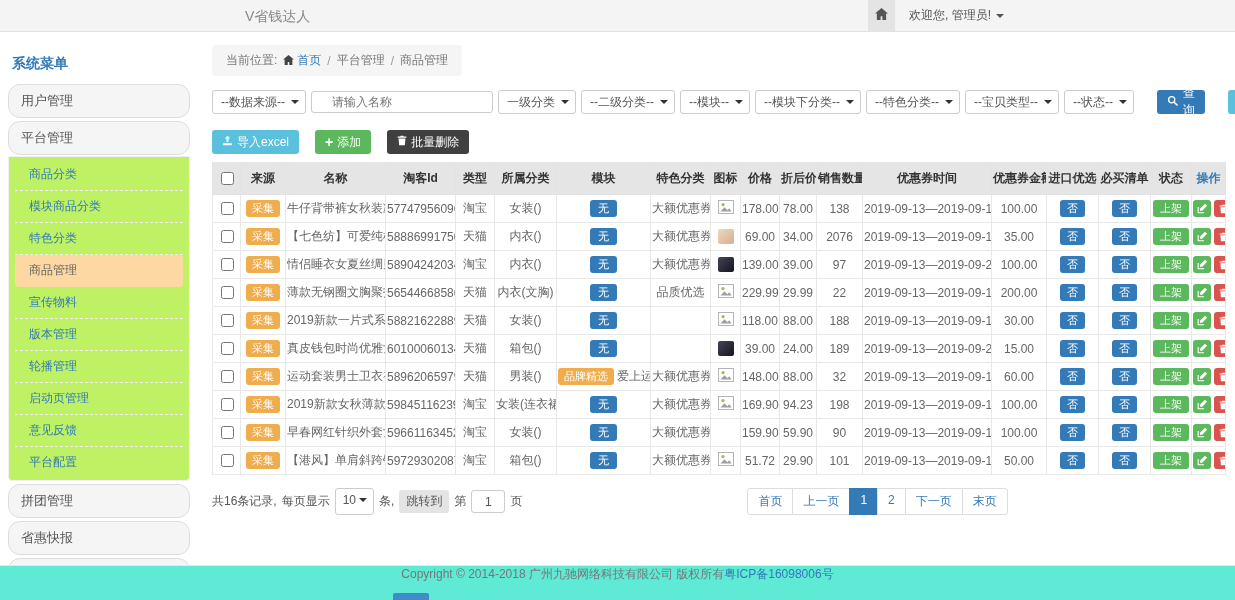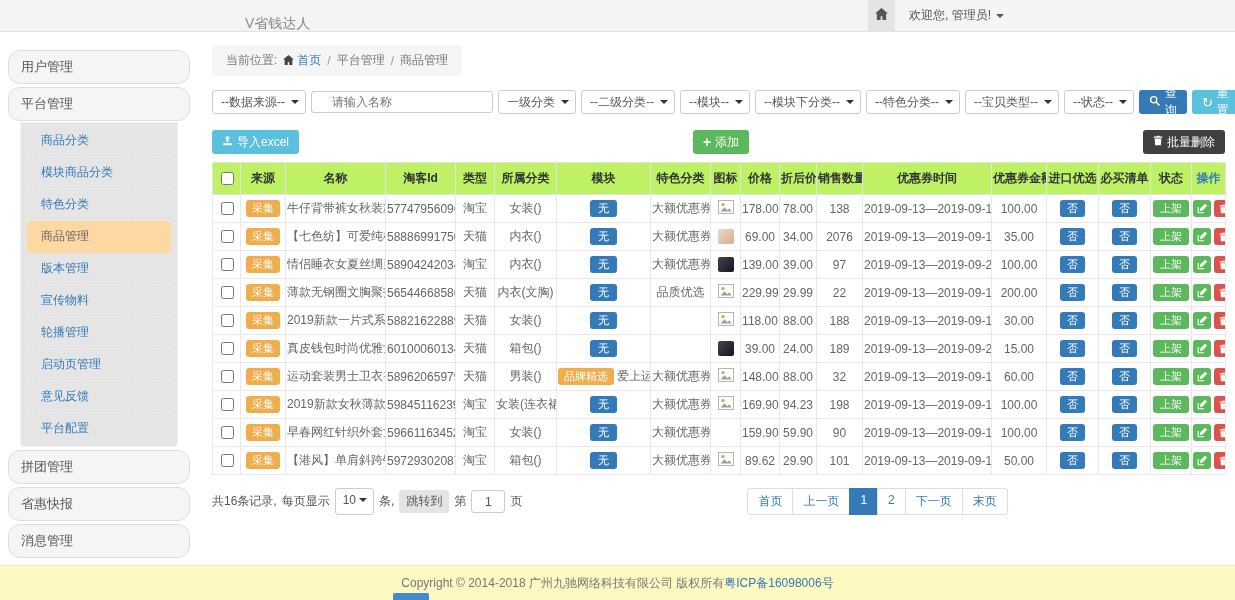--- a/index.html
+++ b/index.html
@@ -1,47 +1,47 @@
 <!DOCTYPE html>
 <html><head>
 <meta charset="utf-8">
 <style>
   html,body{margin:0;padding:0}
   body{width:1235px;height:600px;position:relative;overflow:hidden;background:#fff;
        font-family:"Liberation Sans","DejaVu Sans",sans-serif;color:#666;font-size:12px}
   
   .navbar{height:31px;background:#f4f4f4;border-bottom:1px solid #e2e2e2;position:relative}
-  .nav-title{position:absolute;left:245px;top:8px;line-height:31px;color:#8a8a8a;font-size:14px}
+  .nav-title{position:absolute;left:245px;top:1px;line-height:31px;color:#8a8a8a;font-size:14px}
   .nav-right{position:absolute;left:868px;top:0;height:31px;display:flex;align-items:center}
   .nav-home{width:27px;height:31px;background:#e4e4e4;display:flex;align-items:center;justify-content:center;cursor:pointer}
   .nav-welcome{margin-left:14px;color:#555;display:flex;align-items:center;gap:5px;cursor:pointer}
   .caret-tri{width:0;height:0;border-left:4px solid transparent;border-right:4px solid transparent;border-top:4px solid #555;display:inline-block}
   
   .sidebar{position:absolute;left:8px;top:50px;width:182px;height:516px;overflow:hidden}
   .sb-title{color:#337ab7;font-size:14px;font-weight:bold;padding:5px 4px 11px}
   .sb-h{background:#f5f5f5;border:1px solid #ddd;border-radius:12px;padding:7px 12px;font-size:13px;color:#555;margin-bottom:3px;cursor:pointer}
-  .sb-sub{background:#e5e5e5;border:1px solid #f0f0f0;border-radius:0 0 4px 4px;margin:-2px 12px 3px;padding:2px 0}
+  .sb-sub{background:#bef264;border:1px solid #f0f0f0;border-radius:0 0 4px 4px;margin:-2px 0 3px;padding:2px 0}
   .sb-sub-item{font-size:12px;color:#337ab7;padding:7px 4px 7px 14px;margin:0 6px;border-bottom:1px dashed #eee;cursor:pointer}
   .sb-sub-item:last-child{border-bottom:none}
   .sb-sub-item.active{background:#fdd8a2;border-radius:4px;color:#666;border-bottom-color:transparent}
   
   .main{position:absolute;left:212px;top:45px;width:1013px}
   .breadcrumb{display:inline-flex;align-items:center;gap:6px;background:#f5f5f5;border-radius:4px;padding:7px 14px;color:#777}
   .bc-home{color:#337ab7;display:inline-flex;align-items:center;gap:3px;cursor:pointer}
   .bc-sep{color:#999}
-  .filter-bar{display:flex;align-items:center;gap:5px;margin-top:14px;flex-wrap:nowrap}
+  .filter-bar{display:flex;align-items:center;gap:23px;margin-top:14px;flex-wrap:nowrap}
   .fselect{position:relative;border:1px solid #ccc;border-radius:3px;background:#fff;color:#555;height:22px;display:inline-flex;align-items:center;padding:0 20px 0 8px;cursor:pointer;white-space:nowrap}
   .fselect .caret-tri{position:absolute;right:6px;top:9px;border-top-color:#333}
   .ftext{height:20px;border:1px solid #ccc;border-radius:3px;font-size:12px;padding:0 20px;width:140px;color:#8b5cf6;font-family:inherit}
   .btn{height:24px;border:none;border-radius:3px;color:#fff;font-size:12px;display:inline-flex;align-items:center;gap:4px;padding:0 10px;cursor:pointer;font-family:inherit}
   .btn-primary{background:#337ab7}.btn-info{background:#5bc0de}.btn-success{background:#5cb85c}.btn-danger-light{background:#404040}
-  .toolbar{display:flex;justify-content:space-between;gap:23px;margin-top:16px}
+  .toolbar{display:flex;justify-content:flex-start;gap:16px;margin-top:16px}
   
   .grid{width:100%;border-collapse:collapse;table-layout:fixed;margin-top:8px}
-  .grid th{background:#bef264;border:1px solid #e3e3e3;padding:6px 1px;color:#333;font-weight:bold;font-size:12px;white-space:nowrap;overflow:hidden}
+  .grid th{background:#e5e5e5;border:1px solid #e3e3e3;padding:6px 1px;color:#333;font-weight:bold;font-size:12px;white-space:nowrap;overflow:hidden}
   .grid th.op{color:#337ab7}
   .grid td{border:1px solid #e8e8e8;padding:4px 1px;text-align:center;color:#666;white-space:nowrap;overflow:hidden;height:18px}
   .badge{display:inline-block;border-radius:3px;color:#fff;font-size:11px;padding:2px 6px;line-height:1.2}
   .badge-orange{background:#f0ad4e}.badge-blue{background:#337ab7;padding:2px 8px}
   .flagbtn{display:inline-block;border-radius:3px;color:#fff;font-size:11px;padding:2px 7px;line-height:1.2;cursor:pointer}
   .flag-blue{background:#337ab7}.flag-green{background:#5cb85c}
   .op-btn{display:inline-flex;align-items:center;justify-content:center;width:18px;height:17px;border-radius:3px;cursor:pointer;vertical-align:middle}
   .op-edit{background:#5cb85c;margin-right:3px}.op-del{background:#d9534f}
   .thumb{width:16px;height:15px;border-radius:2px;display:inline-block;vertical-align:middle}
   .thumb-light{background:linear-gradient(135deg,#ecd9c2,#d5ae92)}
@@ -52,21 +52,21 @@
   .pager-left{display:flex;align-items:center;gap:5px}
   .fselect.small{height:21px;padding:0 17px 4px 7px}
   .jump-btn{background:#e4e4e4;color:#555;border-radius:3px;padding:3px 7px;cursor:pointer}
   .jump-input{width:28px;height:19px;border:1px solid #ccc;border-radius:3px;text-align:center;font-size:12px;color:#555;font-family:inherit}
   .pg-group{display:flex;margin-left:225px}
   .pg-btn{border:1px solid #ddd;background:#fff;color:#337ab7;padding:4px 10px;margin-left:-1px;cursor:pointer}
   .pg-btn:first-child{border-radius:3px 0 0 3px;margin-left:0}
   .pg-btn:last-child{border-radius:0 3px 3px 0}
   .pg-btn.active{background:#337ab7;color:#fff;border-color:#337ab7}
   
-  .footer{position:absolute;left:0;bottom:0;width:1235px;height:34px;background:#fef9c3;border-top:1px solid #e7e7e7;display:flex;align-items:center;justify-content:center;color:#777;z-index:5}
+  .footer{position:absolute;left:0;bottom:0;width:1235px;height:34px;background:#5eead4;border-top:1px solid #e7e7e7;display:flex;align-items:flex-start;justify-content:center;color:#777;z-index:5}
   .footer .icp{color:#337ab7;cursor:pointer}
   .clipped-blue{position:absolute;left:393px;bottom:0;width:36px;height:7px;background:#428bca;border-radius:2px 2px 0 0;z-index:6}
 </style>
 </head>
 <body>
 
 <div class="navbar">
   <div class="nav-title">V省钱达人</div>
   <div class="nav-right">
     <div class="nav-home">
@@ -77,30 +77,31 @@
       </span>
     </div>
     <div class="nav-welcome">
       <span>欢迎您, 管理员!</span>
       <span class="caret-tri"></span>
     </div>
   </div>
 </div>
 
 <div class="sidebar">
+  <div class="sb-title">系统菜单</div>
   <div id="sb-groups">
       <div class="sb-h">用户管理</div>
       <div class="sb-h">平台管理</div>
       <div class="sb-sub">
         <div class="sb-sub-item">商品分类</div>
         <div class="sb-sub-item">模块商品分类</div>
         <div class="sb-sub-item">特色分类</div>
         <div class="sb-sub-item active">商品管理</div>
+        <div class="sb-sub-item">宣传物料</div>
         <div class="sb-sub-item">版本管理</div>
-        <div class="sb-sub-item">宣传物料</div>
         <div class="sb-sub-item">轮播管理</div>
         <div class="sb-sub-item">启动页管理</div>
         <div class="sb-sub-item">意见反馈</div>
         <div class="sb-sub-item">平台配置</div>
       </div>
       <div class="sb-h">拼团管理</div>
       <div class="sb-h">省惠快报</div>
       <div class="sb-h">消息管理</div>
     </div>
 </div>
@@ -540,21 +541,21 @@
           <td>597293020870</td>
           <td>淘宝</td>
           <td>箱包()</td>
           <td><span class="badge badge-blue">无</span></td>
           <td>大额优惠券</td>
           <td><span><svg width="16" height="14" viewBox="0 0 16 14">
                 <rect x="0.5" y="0.5" width="15" height="13" fill="#fff" stroke="#b5b5b5"></rect>
                 <circle cx="5" cy="4.6" r="1.6" fill="#8bc34a"></circle>
                 <path d="M2.5 11.5l4-4.2 2.8 3 2-2 2.2 3.2z" fill="#9e9e9e"></path>
               </svg></span></td>
-          <td>89.62</td>
+          <td>51.72</td>
           <td>29.90</td>
           <td>101</td>
           <td>2019-09-13—2019-09-18</td>
           <td>50.00</td>
           <td><span class="flagbtn flag-blue">否</span></td>
           <td><span class="flagbtn flag-blue">否</span></td>
           <td><span class="flagbtn flag-green">上架</span></td>
           <td><span class="op-btn op-edit">
               <svg width="11" height="11" viewBox="0 0 14 14">
                 <path d="M1.5 5v7.5H9" fill="none" stroke="#fff" stroke-width="1.4"></path>

